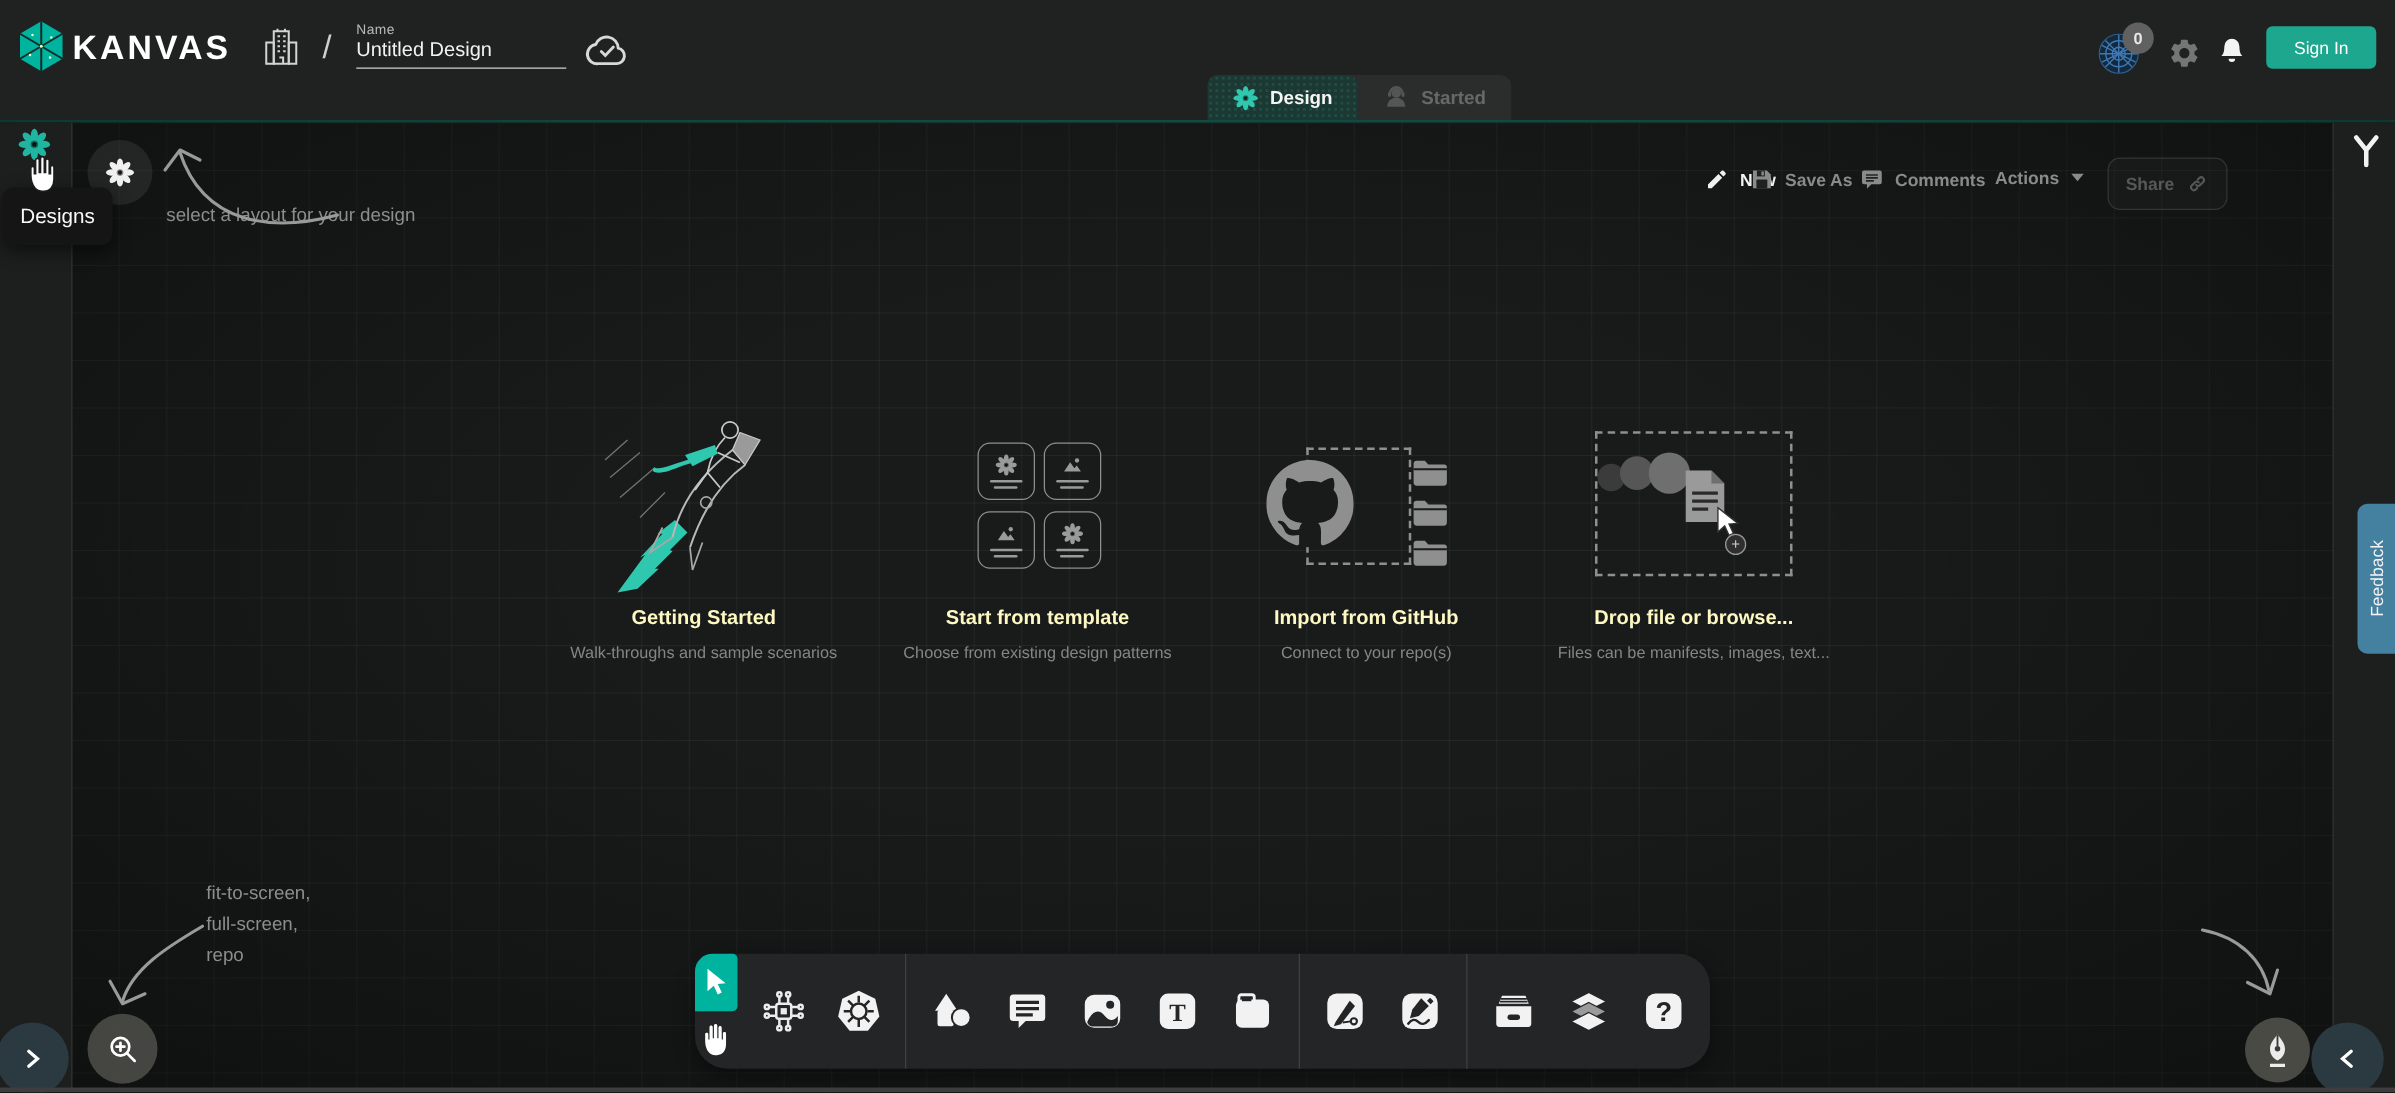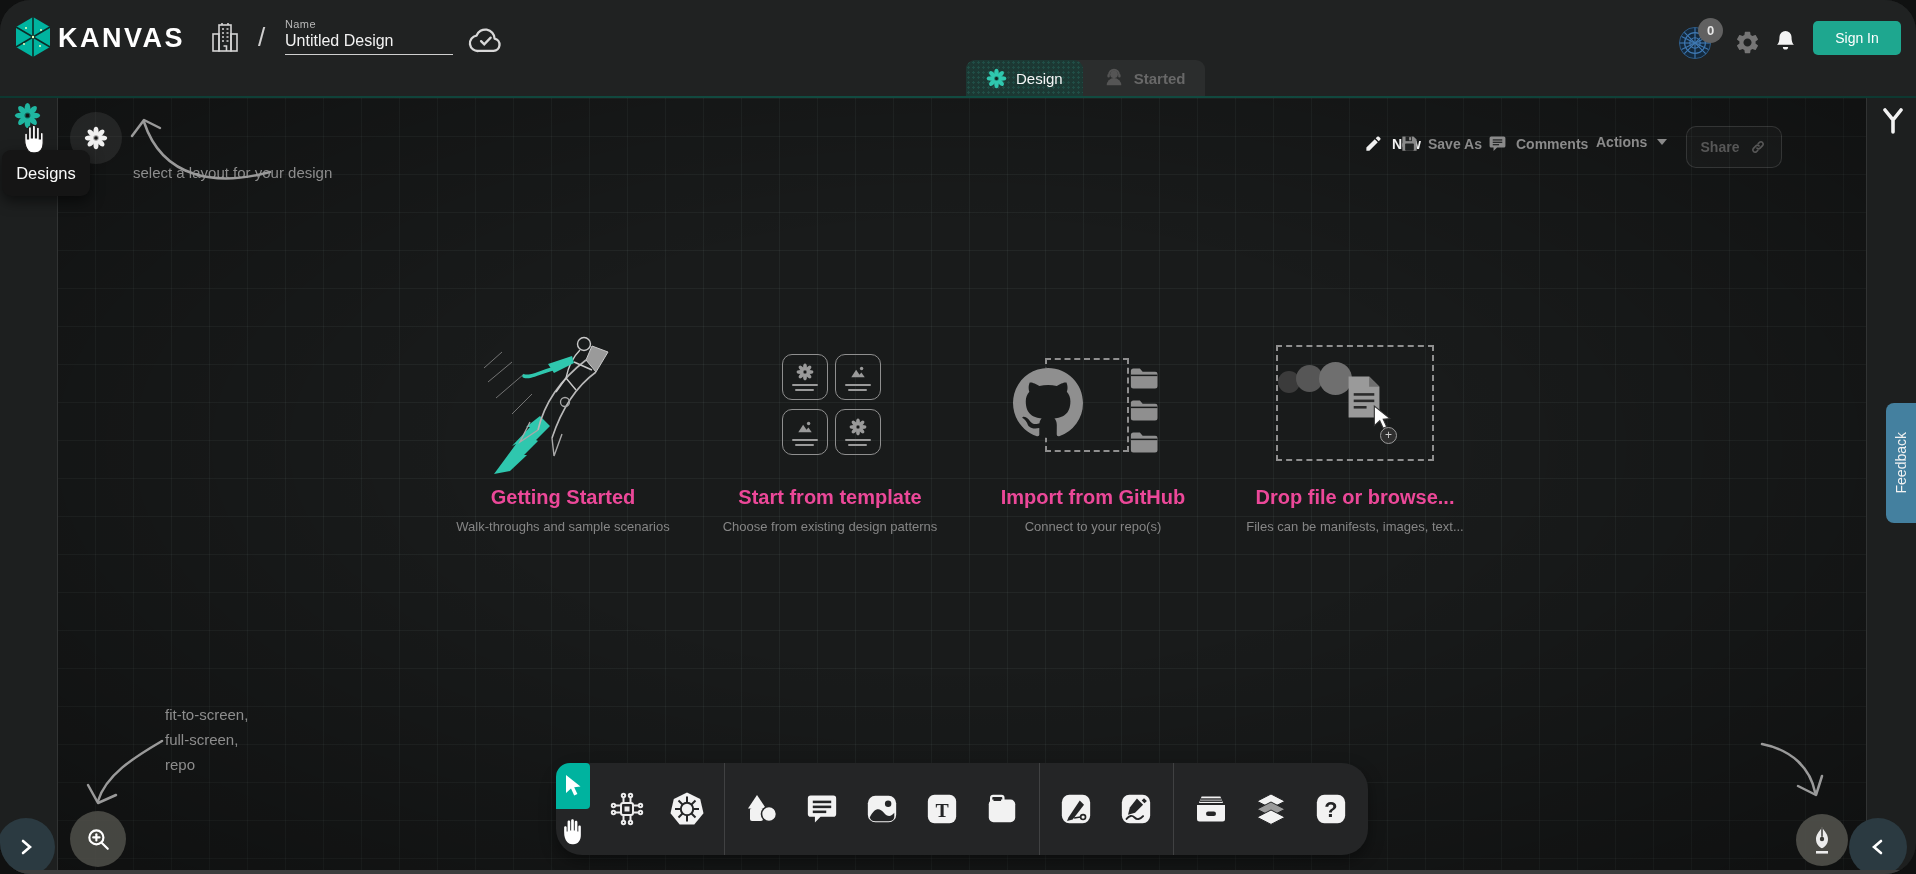--- a/index.html
+++ b/index.html
@@ -1,32 +1,32 @@
 <!DOCTYPE html>
 <html><head>
 <meta charset="utf-8">
 <style>
   html,body{margin:0;padding:0;background:#101111;}
   #app{position:relative;width:1916px;height:874px;overflow:hidden;
-       font-family:"Liberation Sans",sans-serif;background:#1a1b1b;border-radius:31px;
+       font-family:"Liberation Sans",sans-serif;background:#1a1b1b;
        -webkit-font-smoothing:antialiased;}
   .abs{position:absolute;}
   
   #header{left:0;top:0;width:1916px;height:96px;background:#202222;z-index:30;}
   .logo-text{color:#fff;font-size:27px;font-weight:700;letter-spacing:2.5px;}
   .slash{color:#cfcfcf;font-size:26px;font-weight:300;}
   .name-label{color:#b9b9b9;font-size:11px;letter-spacing:.4px;}
   .name-input{background:transparent;border:none;border-bottom:1px solid #cfcfcf;
               color:#f2f2f2;font-size:16px;width:168px;padding:2px 0 4px 0;outline:none;
               font-family:"Liberation Sans",sans-serif;}
   
   #tabbar{left:966px;top:60px;height:36px;display:flex;background:rgba(255,255,255,.05);
           border-radius:9px 9px 0 0;z-index:31;}
   .tab{display:flex;align-items:center;gap:9px;padding:0 20px;font-size:15px;border-radius:9px 9px 0 0;}
-  .tab.active{background:#1c3833;color:#f5f5f5;font-weight:400;
+  .tab.active{background:#1c3833;color:#f5f5f5;font-weight:700;
       background-image:radial-gradient(rgba(56,193,169,.16) 1px,transparent 1.2px);
       background-size:5px 5px;}
   .tab.inactive{color:#686868;font-weight:700;}
   .badge{position:absolute;left:20px;top:-8px;width:25px;height:25px;border-radius:50%;
          background:#616161;color:#e8e8e8;font-size:13px;font-weight:700;
          display:flex;align-items:center;justify-content:center;}
   .signin{left:1813px;top:21px;width:88px;height:34px;background:#1ea78f;border:none;
           border-radius:5px;color:#fff;font-size:14px;font-weight:400;cursor:pointer;
           font-family:"Liberation Sans",sans-serif;}
   
@@ -55,21 +55,21 @@
        font-weight:700;z-index:10;cursor:pointer;}
   .act.dim{color:#8a8a8a;}
   .act.lit{color:#f2f2f2;}
   #share-btn{left:1686px;top:126px;width:94px;height:40px;border:1px solid rgba(255,255,255,.12);
      background:rgba(255,255,255,.025);border-radius:10px;display:flex;align-items:center;
      justify-content:center;gap:10px;color:#575757;font-size:14px;font-weight:700;z-index:10;}
   
   .card{position:absolute;top:328px;width:280px;display:flex;flex-direction:column;
         align-items:center;z-index:10;cursor:pointer;}
   .card-img{height:152px;display:flex;align-items:center;justify-content:center;position:relative;}
-  .card-title{margin-top:6px;font-size:20px;font-weight:700;color:#ec4899;}
+  .card-title{margin-top:6px;font-size:16px;font-weight:700;color:#fef9c3;}
   .card-sub{margin-top:10px;font-size:13px;color:#858585;}
   .tpl-grid{display:grid;grid-template-columns:44px 44px;grid-gap:9px;}
   .tpl-cell{width:44px;height:44px;border:1.5px solid #8f8f8f;border-radius:10px;
       display:flex;flex-direction:column;align-items:center;justify-content:center;gap:3px;color:#9a9a9a;}
   .tpl-line{height:2px;background:#9a9a9a;border-radius:1px;}
   .dashed-box{border:2px dashed #8f8f8f;position:absolute;}
   
   #btoolbar{left:556px;top:763px;width:812px;height:92px;background:#242526;border-radius:26px;
      display:flex;align-items:stretch;z-index:12;box-shadow:0 6px 16px rgba(0,0,0,.4);}
   .tb-col{width:48px;display:flex;flex-direction:column;}

